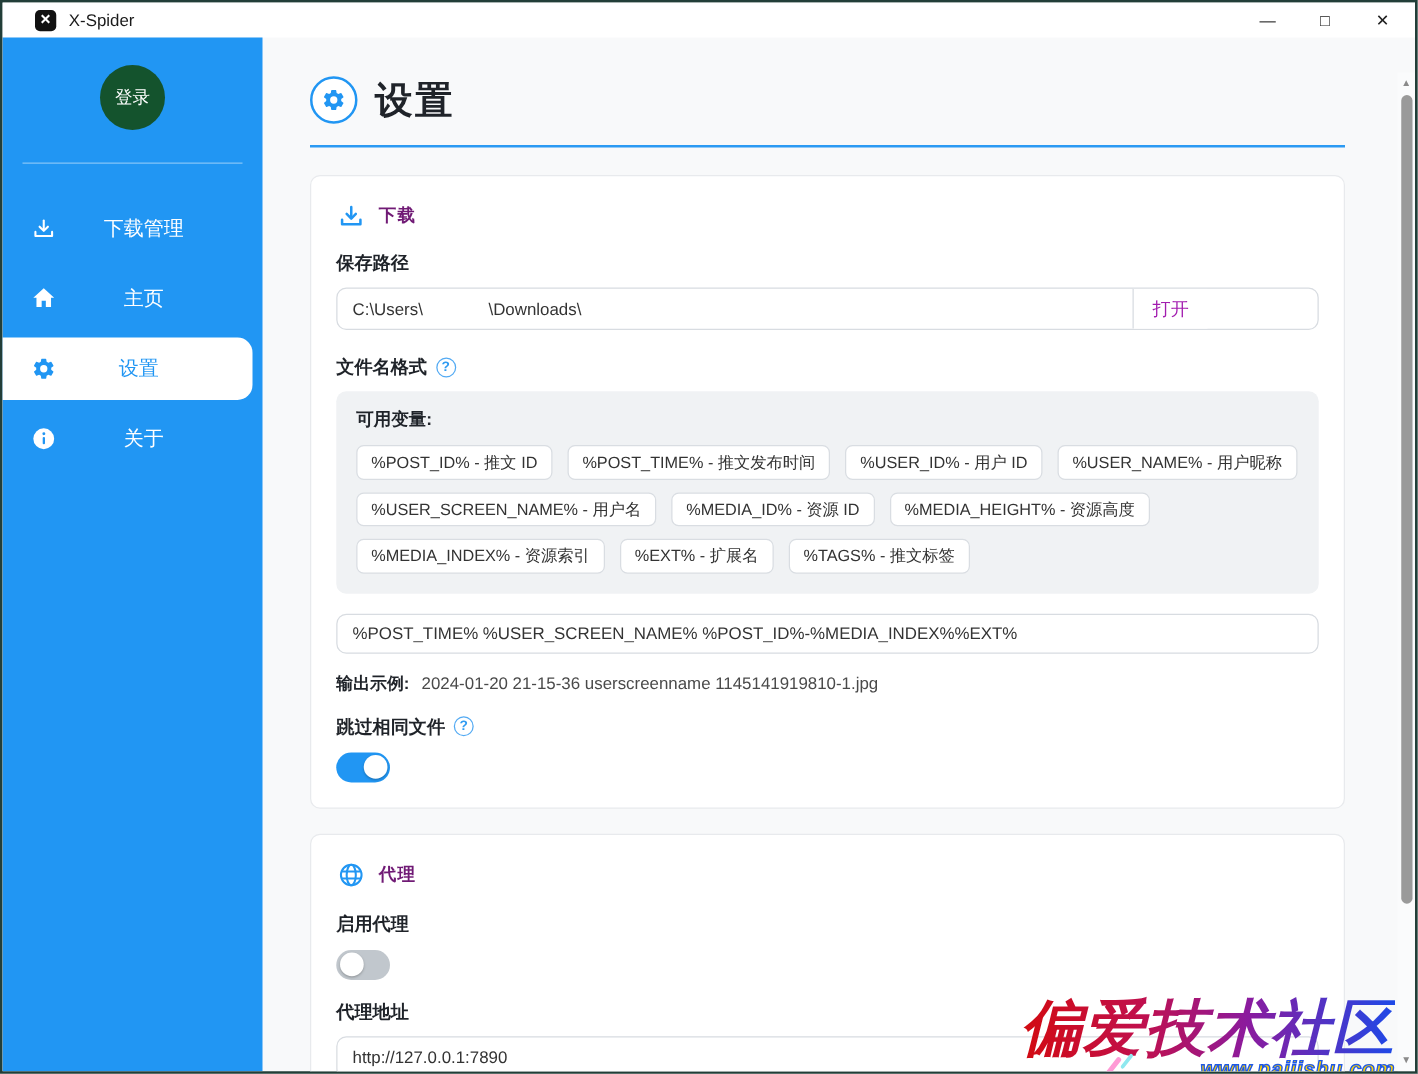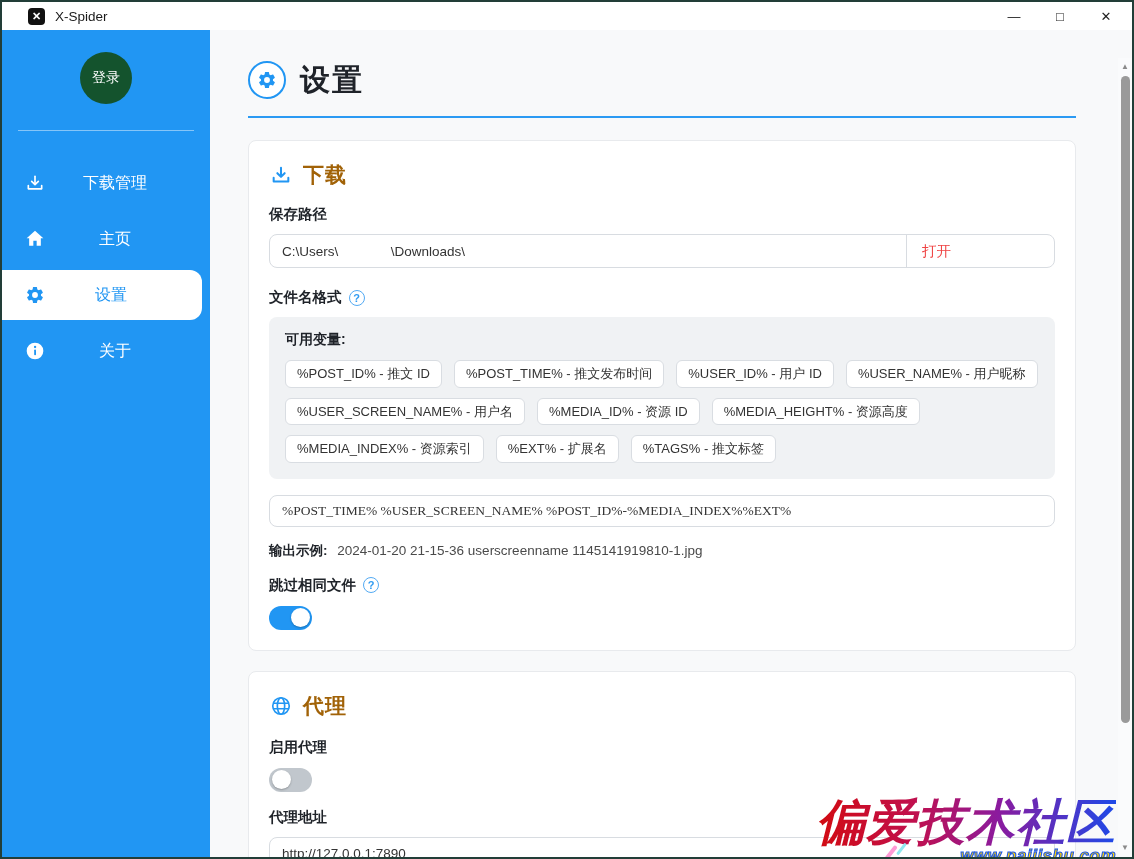--- a/index.html
+++ b/index.html
@@ -46,47 +46,47 @@
                 background:#fff; display:flex; align-items:center; justify-content:center;
                 color:#2196f3; }
   .page-title { font-size:30px; font-weight:bold; color:#1f2329; letter-spacing:2px; }
   .header-rule { margin-top:14px; height:2px; background:#2b9af3; }
 
   .card { background:#fff; border:1px solid #e8eaed; border-radius:8px; padding:20px;
           margin-top:22px; }
   .section-head { display:flex; align-items:center; gap:10px; }
   .section-ico { width:24px; height:24px; color:#2196f3; display:flex; align-items:center;
                  justify-content:center; }
-  .section-title { font-size:21px; font-weight:bold; color:#a16207; letter-spacing:1px; }
+  .section-title { font-size:14px; font-weight:bold; color:#701a75; letter-spacing:1px; }
 
   .field-label { margin-top:16px; font-size:14.5px; font-weight:bold; color:#1f2329;
                  display:flex; align-items:center; }
   .help-badge { width:16px; height:16px; border-radius:50%; border:1.5px solid #53aaf3;
                 color:#2f9bf2; font-size:11px; font-weight:bold; display:inline-flex;
                 align-items:center; justify-content:center; margin-left:7px; }
 
   .input-group { margin-top:10px; height:34px; display:flex; border:1px solid #d8dce1;
                  border-radius:8px; background:#fff; overflow:hidden; }
   .input-group input { flex:1; border:none; outline:none; padding:0 12px; font-size:13.5px;
                        color:#333; font-family:"Liberation Sans", sans-serif; background:transparent; }
   .btn-open { width:60px; border:none; border-left:1px solid #d8dce1; background:#fff;
-              font-size:14.5px; color:#ef4444; cursor:default;
+              font-size:14.5px; color:#a21caf; cursor:default;
               font-family:"Liberation Sans", sans-serif; }
   .btn-choose { width:88px; border:none; background:#0f766e; color:#fff; font-size:14.5px;
                 cursor:default; font-family:Liberation Sans, sans-serif;margin-top:36px; }
 
   .vars-panel { margin-top:10px; background:#f0f2f4; border-radius:8px; padding:14px 16px 16px; }
   .vars-label { font-size:14px; font-weight:bold; color:#1f2329; }
   .chips { display:flex; flex-wrap:wrap; gap:10px 12px; margin-top:11px; }
   .chip { background:#fff; border:1px solid #d9dde2; border-radius:6px; padding:5px 11px;
           font-size:13px; color:#333; line-height:1.2; white-space:nowrap; }
 
   .fmt-input { margin-top:16px; width:100%; height:32px; border:1px solid #d8dce1;
                border-radius:8px; padding:0 12px; font-size:13.5px; color:#333; outline:none;
-               font-family:Liberation Serif, serif; background:#fff; }
+               font-family:Liberation Sans, sans-serif; background:#fff; }
 
   .example-row { margin-top:15px; font-size:13.5px; }
   .example-label { font-weight:bold; color:#1f2329; }
   .example-value { color:#4a4a4a; margin-left:6px; }
 
   .toggle { margin-top:11px; width:43px; height:24px; border-radius:12px; position:relative;
             cursor:default; }
   .toggle .knob { position:absolute; top:2.5px; width:19px; height:19px; border-radius:50%;
                   background:#fff; box-shadow:0 1px 2px rgba(0,0,0,.25); }
   .toggle.on { background:#2196f3; }

